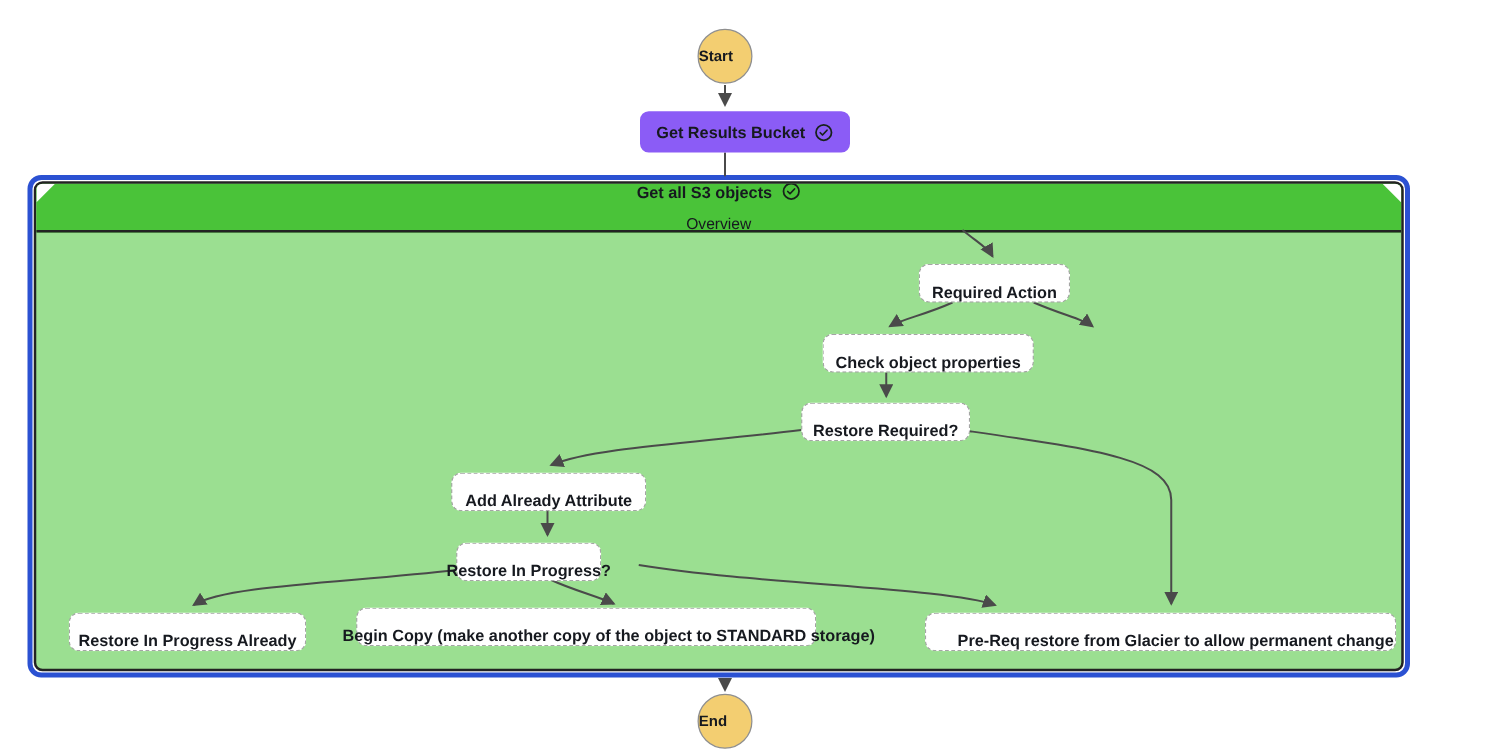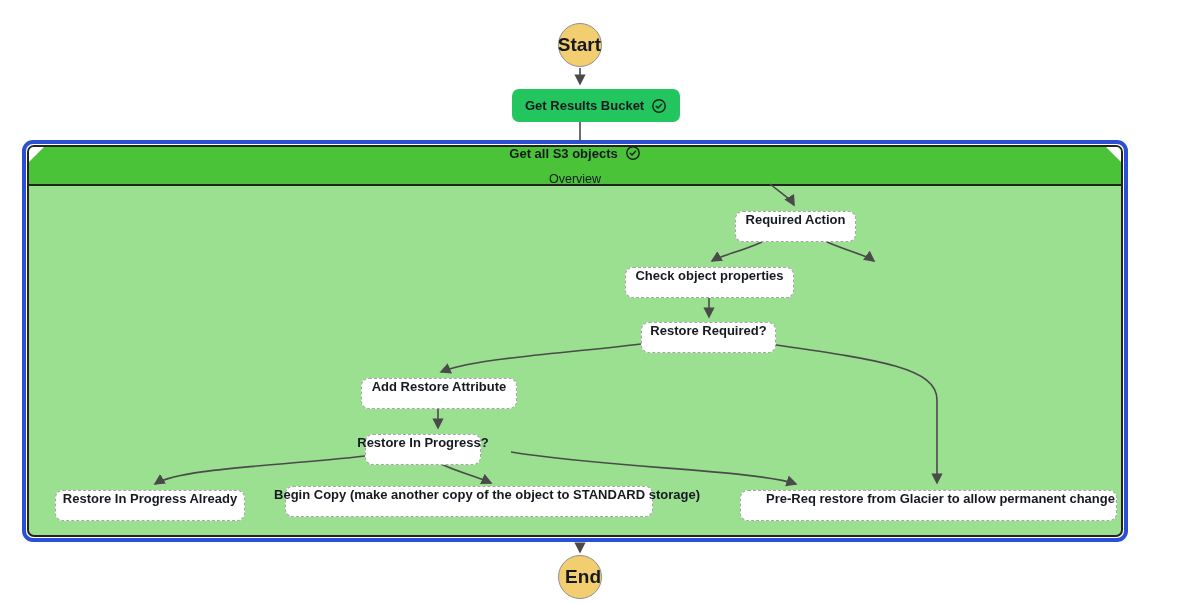--- a/index.html
+++ b/index.html
@@ -21,30 +21,30 @@
     z-index: 3;
   }
 
   
   .terminal {
     position: absolute;
     width: 44px; height: 44px;
     border-radius: 50%;
     background: #F3CE71;
     border: 1.5px solid #8F8F8F;
-    display: flex; align-items: center; justify-content: flex-end;
-    font-size: 19px; font-weight: 700;
+    display: flex; align-items: center; justify-content: flex-start;
+    font-size: 12px; font-weight: 700;
     z-index: 4;
   }
 
   
   .task-node {
     position: absolute;
     height: 33px;
-    background: #22c55e;
+    background: #8b5cf6;
     border-radius: 7px;
     display: flex; align-items: center; justify-content: center;
     gap: 7px;
     padding: 0 13px;
     font-size: 13px; font-weight: 700;
     z-index: 4;
   }
 
   
   .group-selection {
@@ -90,21 +90,21 @@
   .dogear.left  { left: 0; top: 0; clip-path: polygon(0 0, 100% 0, 0 100%); }
   .dogear.right { right: 0; top: 0; clip-path: polygon(0 0, 100% 0, 100% 100%); }
 
   
   .step {
     position: absolute;
     height: 31px;
     background: #ffffff;
     border: 1.5px dashed #A5A5A5;
     border-radius: 8px;
-    display: flex; align-items: flex-start; justify-content: center;
+    display: flex; align-items: flex-end; justify-content: center;
     font-size: 13px; font-weight: 600;
     white-space: nowrap;
     z-index: 4;
   }
 
   .check-icon { display: inline-block; width: 16px; height: 16px; flex: 0 0 auto; }
 </style>
 </head>
 <body>
 
@@ -163,31 +163,31 @@
       </div>
       <div class="dogear left"></div>
       <div class="dogear right"></div>
     </div>
   </div>
 
   <div class="step" style="left:735px; top:211px; width:121px;">
     <span>Required Action</span>
   </div>
 
-  <div class="step" style="left:625px; top:267px; width:169px;">
+  <div class="step" style="left:658px; top:267px; width:169px;">
     <span>Check object properties</span>
   </div>
 
 
   <div class="step" style="left:641px; top:322px; width:135px;">
     <span>Restore Required?</span>
   </div>
 
   <div class="step" style="left:361px; top:378px; width:156px;">
-    <span>Add Restore Attribute</span>
+    <span>Add Already Attribute</span>
   </div>
 
   <div class="step" style="left:365px; top:434px; width:116px;">
     <span>Restore In Progress?</span>
   </div>
 
   <div class="step" style="left:55px; top:490px; width:190px;">
     <span>Restore In Progress Already</span>
   </div>
 

